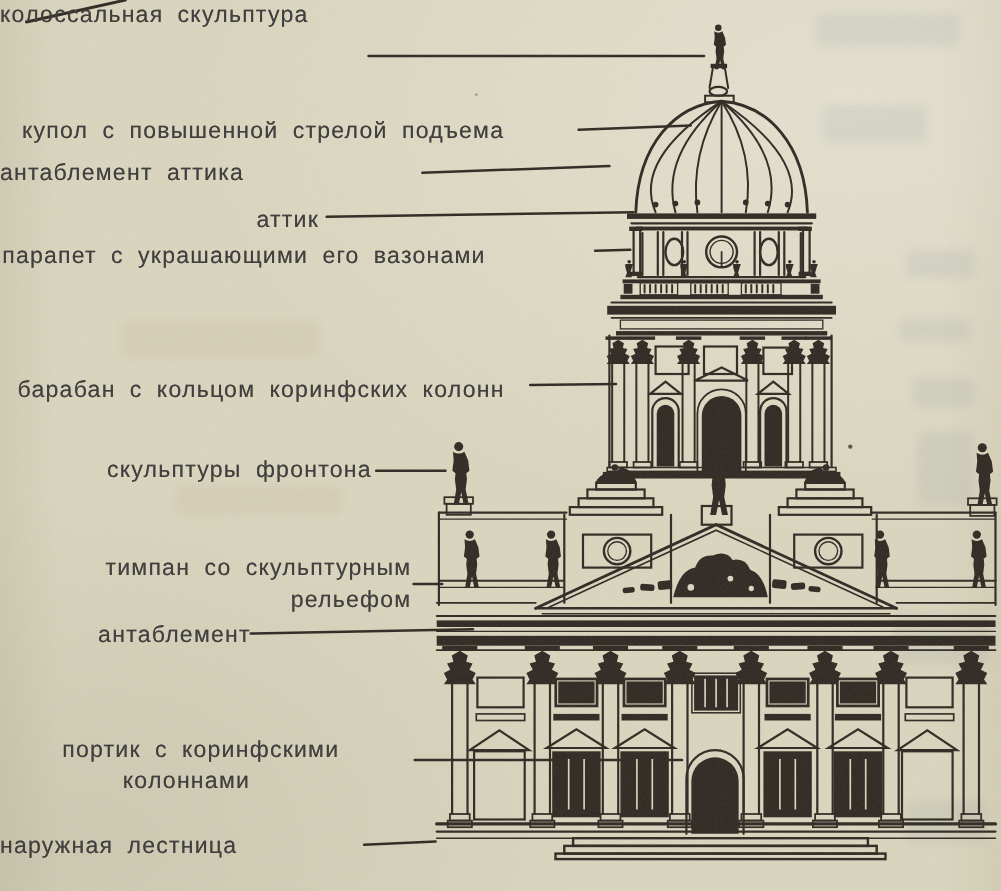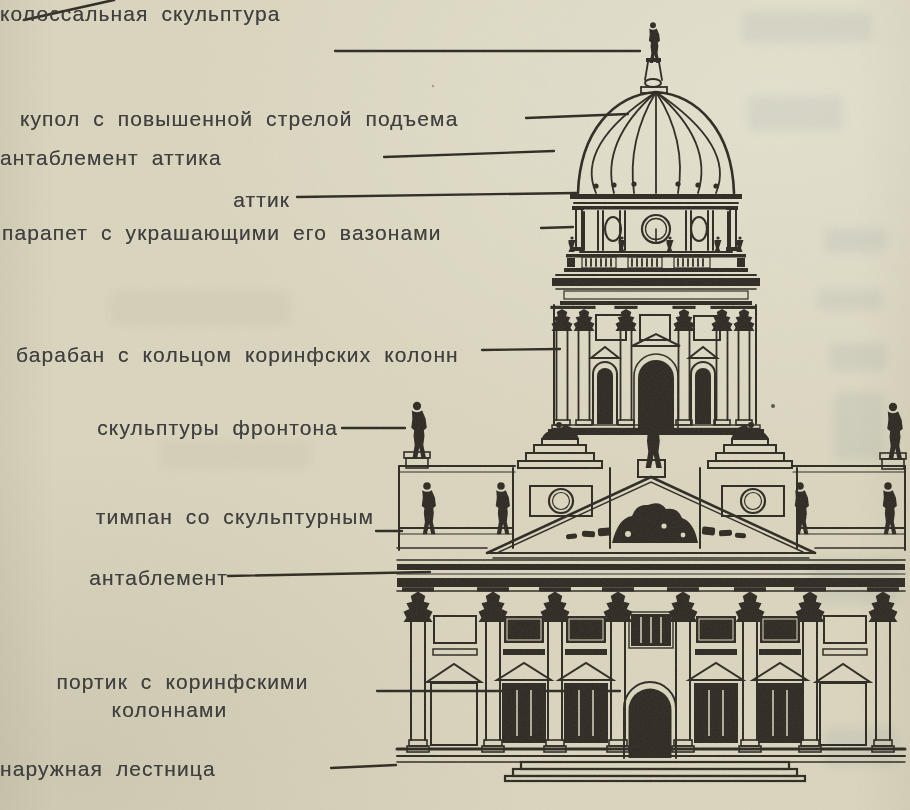--- a/index.html
+++ b/index.html
@@ -420,19 +420,19 @@
 </svg>
 
 <div class="label" style="left:0;top:46;"><span>колоссальная скульптура</span></div>
 <div class="label" style="left:0;top:105px;margin-left:20px;"><span>купол с повышенной стрелой подъема</span></div>
 <div class="label" style="left:0;top:144px;width:378px;text-align:left"><span>антаблемент аттика</span></div>
 <div class="label" style="left:0;top:186px;width:290px;text-align:right"><span>аттик</span></div>
 <div class="label" style="left:2px;top:219px;"><span>парапет с украшающими его вазонами</span></div>
 <div class="label" style="left:16px;top:341px;"><span>барабан с кольцом коринфских колонн</span></div>
 <div class="label" style="left:0;top:414px;width:338px;text-align:right"><span>скульптуры фронтона</span></div>
 <div class="label" style="left:0;top:502px;width:374px;text-align:right;line-height:29px">
-  <span>тимпан со скульптурным</span>
+  <span>тимпан со скульптурным</span><span class="l2">рельефом</span>
 </div>
 <div class="label" style="left:0;top:564px;width:228px;text-align:right"><span>антаблемент</span></div>
 <div class="label" style="left:0;top:668px;width:365px;text-align:center">
   <span>портик с коринфскими</span><span class="l2" style="padding-right:26px">колоннами</span>
 </div>
 <div class="label" style="left:0;top:755px;width:327px;text-align:left"><span>наружная лестница</span></div>
 
 </body></html>

